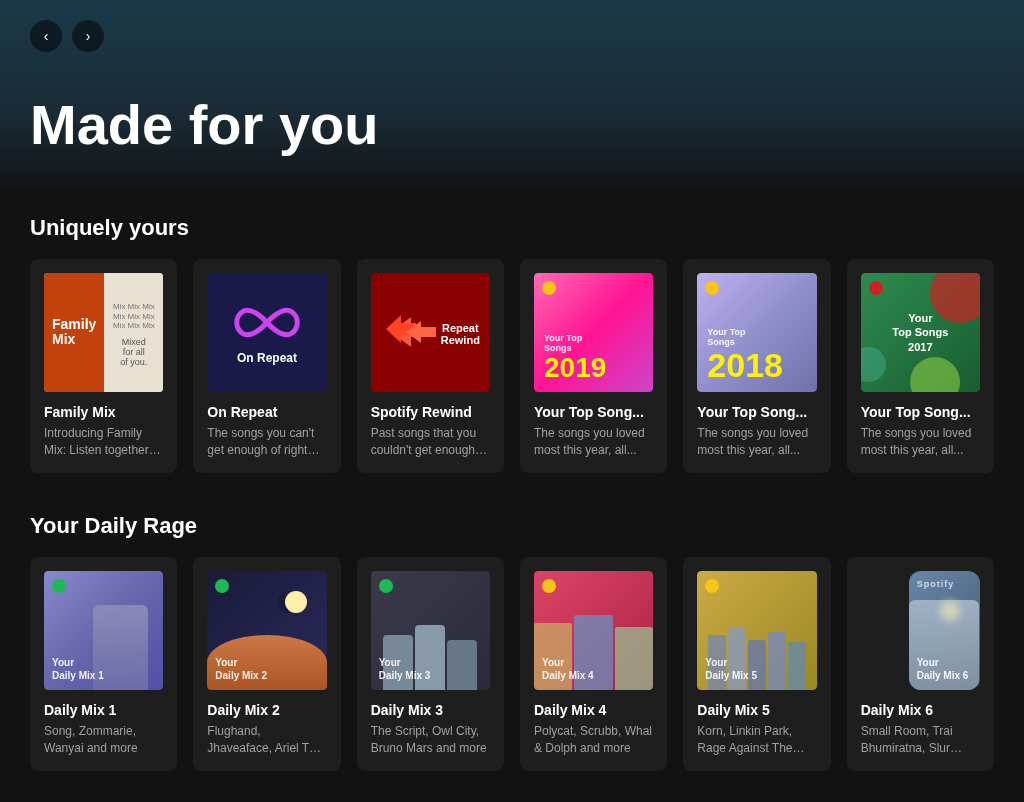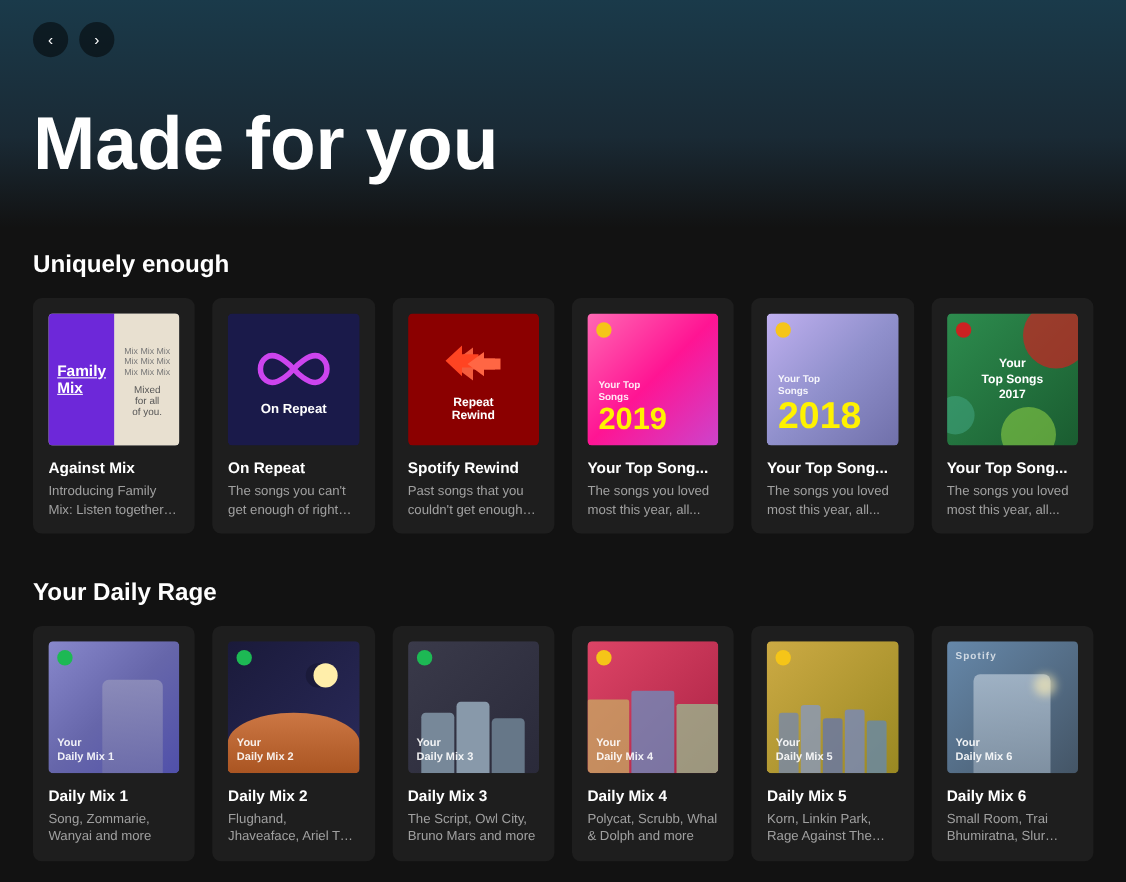--- a/index.html
+++ b/index.html
@@ -26,21 +26,21 @@
       background: rgba(0,0,0,0.5);
       border: none;
       color: #fff;
       font-size: 14px;
       cursor: pointer;
       display: flex;
       align-items: center;
       justify-content: center;
     }
     .page-title {
-      font-size: 68px;
+      font-size: 56px;
       font-weight: 900;
       color: #fff;
       line-height: 1.05;
       margin-bottom: 10px;
       margin-top: 44px;
     }
     .content {
       padding: 20px 30px;
     }
     .section-title {
@@ -90,27 +90,26 @@
     }
 
     
     .family-mix-img {
       background: #e8e8e8;
       display: grid;
       grid-template-columns: 1fr 1fr;
       height: 100%;
     }
     .fm-left {
-      background: #6d28d9;
+      background: #c2410c;
       display: flex;
       align-items: center;
       justify-content: center;
       flex-direction: column;
       padding: 8px;
-      text-decoration: underline;
     }
     .fm-right {
       background: #e8e0d0;
       display: flex;
       flex-direction: column;
       align-items: center;
       justify-content: center;
       padding: 4px;
       font-size: 8px;
       color: #555;
@@ -131,36 +130,36 @@
 <div class="header-bg">
   <div class="nav-buttons">
     <button class="nav-btn">‹</button>
     <button class="nav-btn">›</button>
   </div>
   <h1 class="page-title">Made for you</h1>
 </div>
 
 <div class="content">
 
-  <div class="section-title">Uniquely enough</div>
+  <div class="section-title">Uniquely yours</div>
   <div class="cards-grid">
 
     <div class="card">
       <div class="card-image">
         <div class="family-mix-img" style="height:100%;">
           <div class="fm-left">
             <span style="color:#fff;font-weight:900;font-size:14px;line-height:1.1;">Family<br>Mix</span>
           </div>
           <div class="fm-right">
             <div style="font-size:8px;color:#777;word-break:break-all;text-align:center;padding:4px;line-height:1.2;">Mix Mix Mix Mix Mix Mix Mix Mix Mix</div>
             <div style="font-size:9px;color:#555;margin-top:2px;">Mixed<br>for all<br>of you.</div>
           </div>
         </div>
       </div>
-      <div class="card-title">Against Mix</div>
+      <div class="card-title">Family Mix</div>
       <div class="card-subtitle">Introducing Family Mix: Listen together with th...</div>
     </div>
 
     <div class="card">
       <div class="card-image">
         <div class="on-repeat-img" style="height:100%;background:#1a1a4a;border-radius:4px;">
           <div style="display:flex;flex-direction:column;align-items:center;justify-content:center;height:100%;">
 
             <svg width="70" height="45" viewBox="0 0 70 45">
               <path d="M35,22.5 C35,22.5 20,5 10,12 C3,17 3,28 10,33 C20,40 35,22.5 35,22.5 Z" fill="none" stroke="#cc44ee" stroke-width="5"></path>
@@ -169,21 +168,21 @@
             <div style="color:#fff;font-weight:700;font-size:12px;margin-top:6px;">On Repeat</div>
           </div>
         </div>
       </div>
       <div class="card-title">On Repeat</div>
       <div class="card-subtitle">The songs you can't get enough of right now.</div>
     </div>
 
     <div class="card">
       <div class="card-image">
-        <div style="height:100%;background:#8b0000;border-radius:4px;display:flex;flex-direction:column;align-items:center;justify-content:center;">
+        <div style="height:100%;background:#8b0000;border-radius:4px;display:flex;flex-direction:row;align-items:center;justify-content:center;">
           <svg width="60" height="50" viewBox="0 0 60 50">
 
             <path d="M30,10 L10,25 L30,40 L30,30 L50,30 L50,20 L30,20 Z" fill="#ff6644" opacity="0.9"></path>
             <path d="M20,8 L5,22 L20,36 L20,28 L35,28 L35,16 L20,16 Z" fill="#ff4422"></path>
             <path d="M40,14 L25,25 L40,36 L40,30 L55,30 L55,20 L40,20 Z" fill="#ff6644"></path>
           </svg>
           <div style="color:#fff;font-weight:700;font-size:11px;margin-top:4px;text-align:center;">Repeat<br>Rewind</div>
         </div>
       </div>
       <div class="card-title">Spotify Rewind</div>
@@ -310,21 +309,21 @@
           </div>
           <div style="position:absolute;bottom:8px;left:8px;font-size:10px;font-weight:700;color:rgba(255,255,255,0.9);line-height:1.3;">Your<br>Daily Mix 5</div>
         </div>
       </div>
       <div class="card-title">Daily Mix 5</div>
       <div class="card-subtitle">Korn, Linkin Park, Rage Against The Machine...</div>
     </div>
 
     <div class="card">
       <div class="card-image">
-        <div style="height:100%;background:linear-gradient(135deg,#6688aa,#445566);border-radius:0;position:relative;overflow:hidden;display:flex;align-items:center;justify-content:center;">
+        <div style="height:100%;background:linear-gradient(135deg,#6688aa,#445566);border-radius:12px;position:relative;overflow:hidden;display:flex;align-items:center;justify-content:center;margin-left:48px;">
           <div style="position:absolute;top:8px;left:8px;font-size:9px;font-weight:700;color:rgba(255,255,255,0.7);letter-spacing:1px;">Spotify</div>
 
           <div style="position:absolute;bottom:0;left:50%;transform:translateX(-50%);width:70px;height:90px;background:linear-gradient(180deg,#aabbcc,#8899aa);border-radius:6px 6px 0 0;opacity:0.85;"></div>
           <div style="position:absolute;top:30px;right:20px;width:20px;height:20px;border-radius:50%;background:rgba(255,240,180,0.6);filter:blur(4px);"></div>
           <div style="position:absolute;bottom:8px;left:8px;font-size:10px;font-weight:700;color:rgba(255,255,255,0.9);line-height:1.3;">Your<br>Daily Mix 6</div>
         </div>
       </div>
       <div class="card-title">Daily Mix 6</div>
       <div class="card-subtitle">Small Room, Trai Bhumiratna, Slur and...</div>
     </div>

